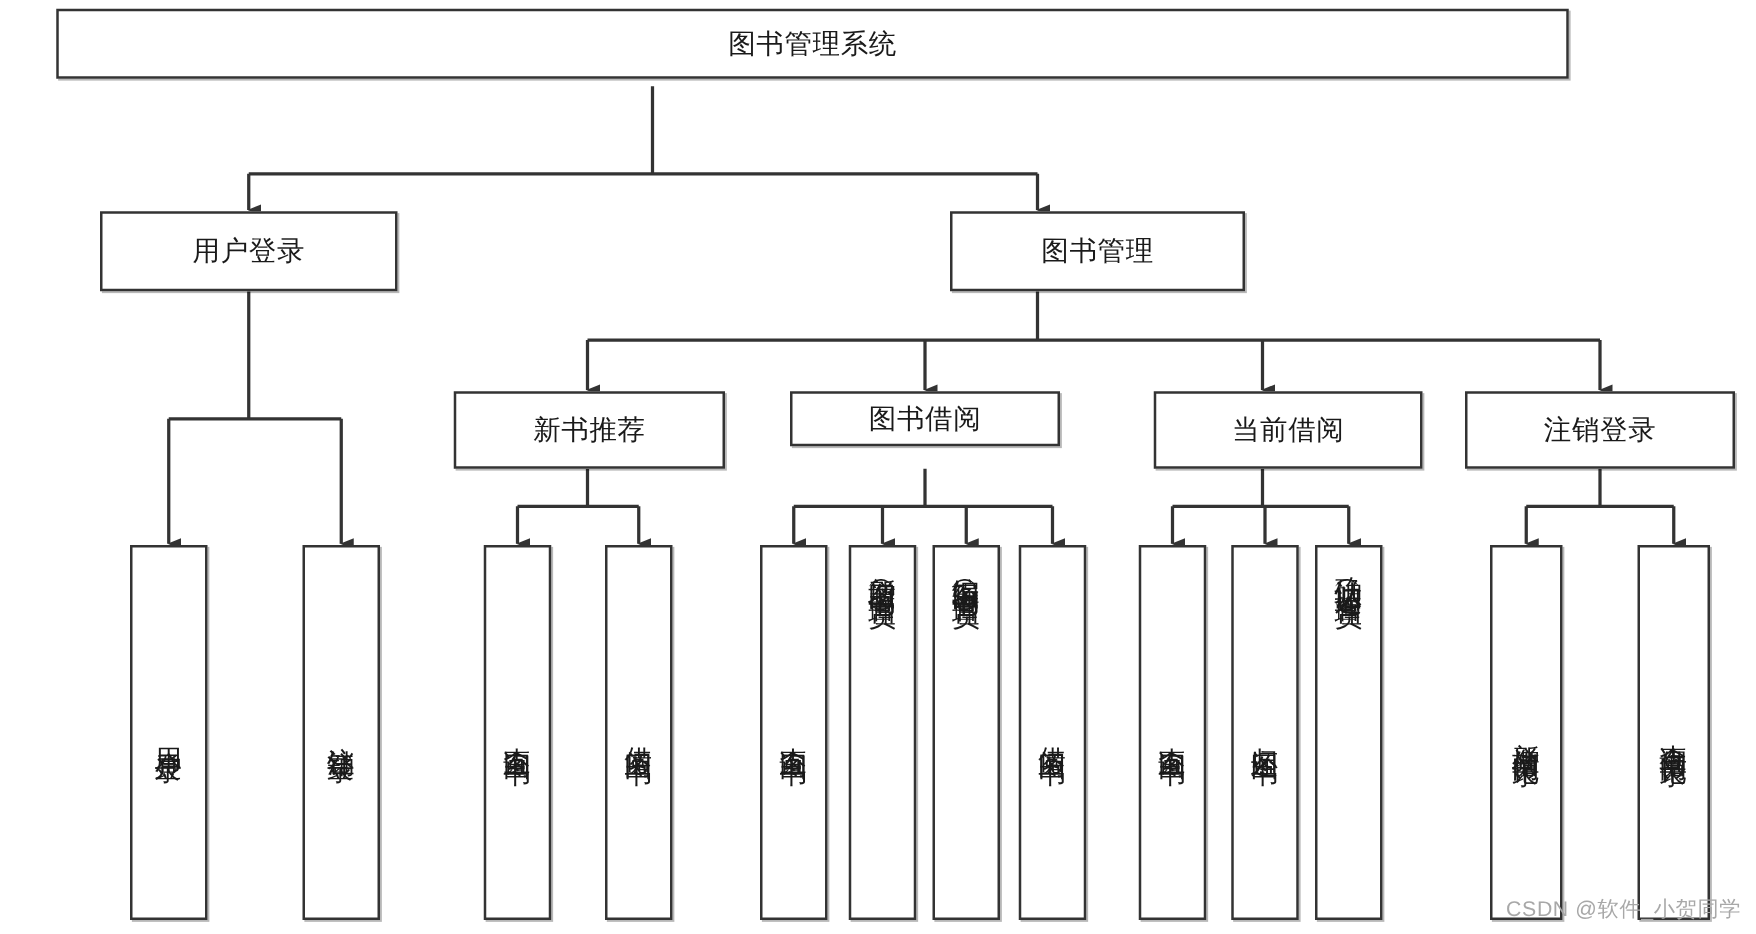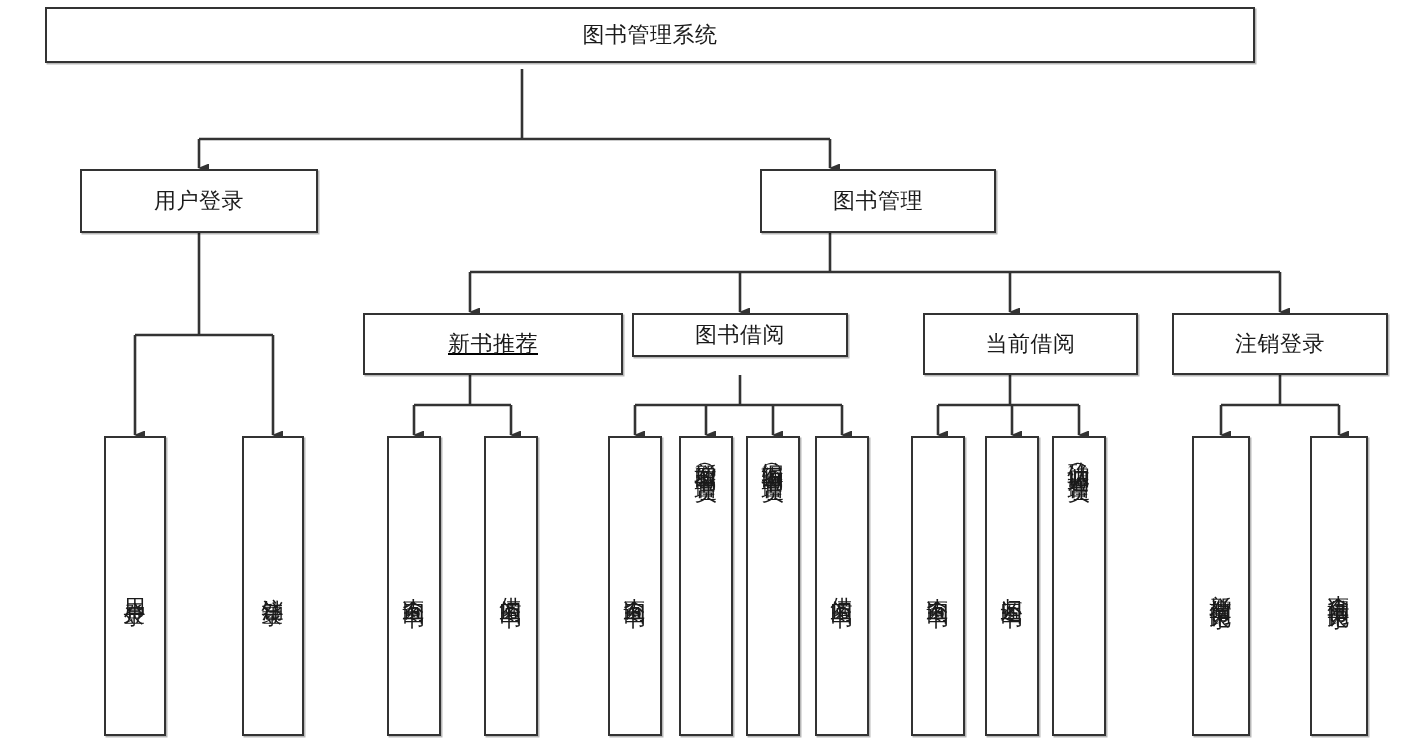--- a/index.html
+++ b/index.html
@@ -129,21 +129,21 @@
   <div id="nodes-layer">
       <div class="node-box horizontal" style="left: 20px; top: 7px; width: 1210px; height: 56px; margin-left: 25px;">
         <span class="node-label">图书管理系统</span>
       </div>
       <div class="node-box horizontal" style="left: 80px; top: 169px; width: 238px; height: 64px;">
         <span class="node-label">用户登录</span>
       </div>
       <div class="node-box horizontal" style="left: 712px; top: 169px; width: 236px; height: 64px; margin-left: 48px;">
         <span class="node-label">图书管理</span>
       </div>
-      <div class="node-box horizontal" style="left: 363px; top: 313px; width: 260px; height: 62px; text-decoration: underline;">
+      <div class="node-box horizontal" style="left: 363px; top: 313px; width: 217px; height: 62px;">
         <span class="node-label">新书推荐</span>
       </div>
       <div class="node-box horizontal" style="left: 632px; top: 313px; width: 216px; height: 44px;">
         <span class="node-label">图书借阅</span>
       </div>
       <div class="node-box horizontal" style="left: 903px; top: 313px; width: 215px; height: 62px; margin-left: 20px;">
         <span class="node-label">当前借阅</span>
       </div>
       <div class="node-box horizontal" style="left: 1172px; top: 313px; width: 216px; height: 62px;">
         <span class="node-label">注销登录</span>
@@ -182,13 +182,14 @@
         <span class="node-label">确认归还（管理员）</span>
       </div>
       <div class="node-box vertical" style="left: 1192px; top: 436px; width: 58px; height: 300px;">
         <span class="node-label">新增借阅记录</span>
       </div>
       <div class="node-box vertical" style="left: 1310px; top: 436px; width: 58px; height: 300px;">
         <span class="node-label">查询借阅记录</span>
       </div>
     </div>
 
+  <div id="watermark">CSDN @软件_小贺同学</div>
 </div>
 
 </body></html>

